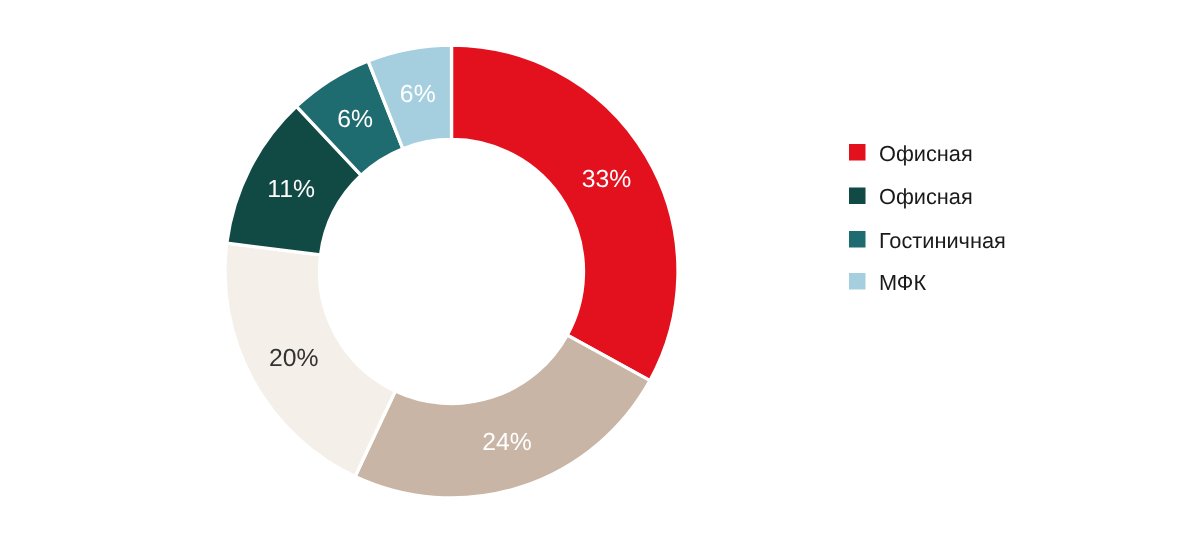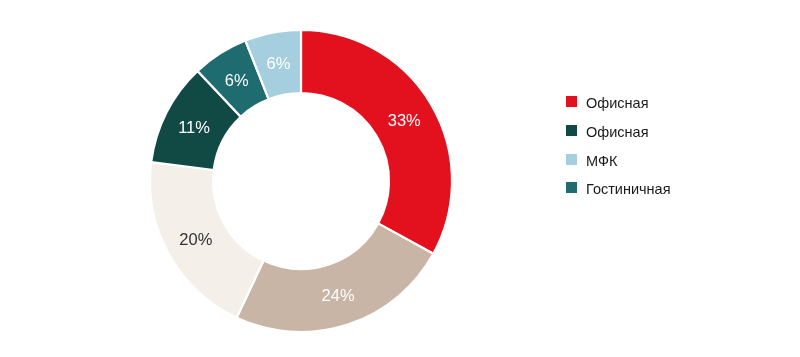--- a/index.html
+++ b/index.html
@@ -100,22 +100,22 @@
   <div id="legend">
       <div class="legend-item">
         <span class="legend-swatch" style="background: rgb(227, 16, 30);"></span>
         <span class="legend-label">Офисная</span>
       </div>
       <div class="legend-item">
         <span class="legend-swatch" style="background: rgb(17, 74, 69);"></span>
         <span class="legend-label">Офисная</span>
       </div>
       <div class="legend-item">
+        <span class="legend-swatch" style="background: rgb(30, 107, 112);"></span>
+        <span class="legend-label">Гостиничная</span>
+      </div>
+      <div class="legend-item">
         <span class="legend-swatch" style="background: rgb(165, 207, 223);"></span>
         <span class="legend-label">МФК</span>
-      </div>
-      <div class="legend-item">
-        <span class="legend-swatch" style="background: rgb(30, 107, 112);"></span>
-        <span class="legend-label">Гостиничная</span>
       </div>
     </div>
 
 </div>
 
 </body></html>

